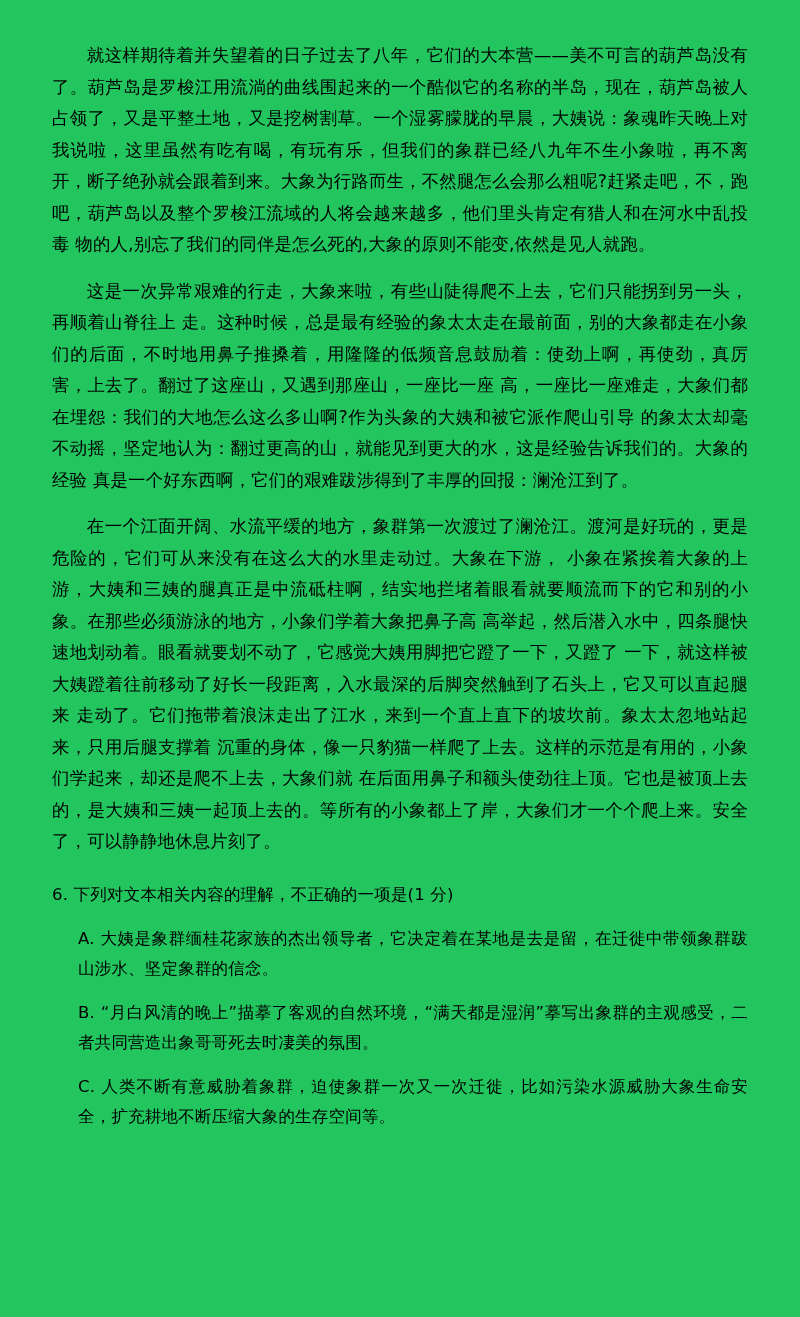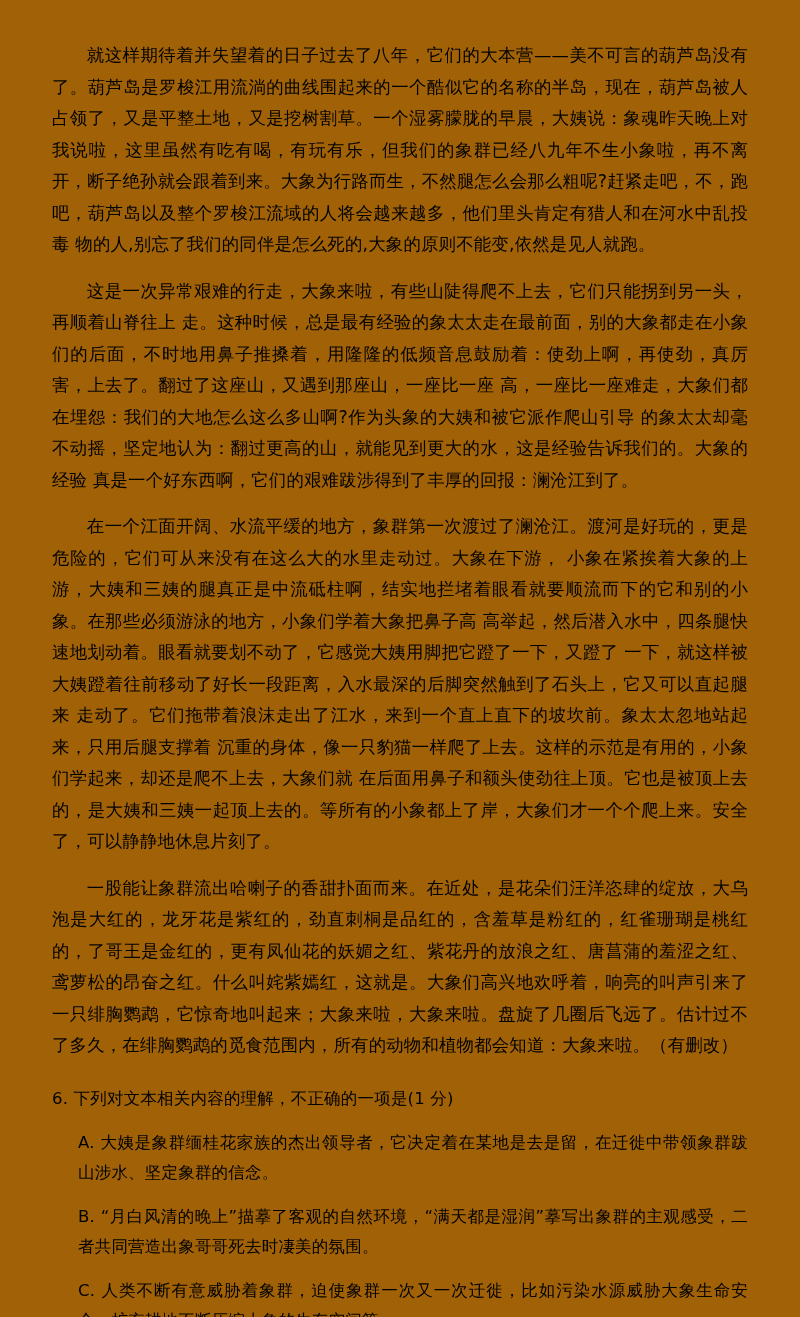--- a/index.html
+++ b/index.html
@@ -13,21 +13,21 @@
     font-family: "DejaVu Sans", "Liberation Sans", sans-serif;
     color: #000000;
     position: relative;
     overflow: hidden;
   }
   .page {
     width: 800px;
     height: 1317px;
     box-sizing: border-box;
     padding: 40px 52px 20px 52px;
-    background: #a16207;
+    background: #22c55e;
   }
   .para {
     font-size: 17.4px;
     line-height: 31.5px;
     text-align: justify;
     text-justify: inter-ideograph;
     letter-spacing: 0.2px;
     margin: 0 0 15px 0;
     text-indent: 2em;
     word-break: break-all;
@@ -53,21 +53,20 @@
 </style>
 </head>
 <body>
 
 <div class="page">
 
   <div class="passage">
     <p class="para">就这样期待着并失望着的日子过去了八年，它们的大本营——美不可言的葫芦岛没有了。葫芦岛是罗梭江用流淌的曲线围起来的一个酷似它的名称的半岛，现在，葫芦岛被人占领了，又是平整土地，又是挖树割草。一个湿雾朦胧的早晨，大姨说：象魂昨天晚上对我说啦，这里虽然有吃有喝，有玩有乐，但我们的象群已经八九年不生小象啦，再不离开，断子绝孙就会跟着到来。大象为行路而生，不然腿怎么会那么粗呢?赶紧走吧，不，跑吧，葫芦岛以及整个罗梭江流域的人将会越来越多，他们里头肯定有猎人和在河水中乱投毒 物的人,别忘了我们的同伴是怎么死的,大象的原则不能变,依然是见人就跑。</p>
     <p class="para">这是一次异常艰难的行走，大象来啦，有些山陡得爬不上去，它们只能拐到另一头，再顺着山脊往上 走。这种时候，总是最有经验的象太太走在最前面，别的大象都走在小象们的后面，不时地用鼻子推搡着，用隆隆的低频音息鼓励着：使劲上啊，再使劲，真厉害，上去了。翻过了这座山，又遇到那座山，一座比一座 高，一座比一座难走，大象们都在埋怨：我们的大地怎么这么多山啊?作为头象的大姨和被它派作爬山引导  的象太太却毫不动摇，坚定地认为：翻过更高的山，就能见到更大的水，这是经验告诉我们的。大象的经验  真是一个好东西啊，它们的艰难跋涉得到了丰厚的回报：澜沧江到了。</p>
     <p class="para">在一个江面开阔、水流平缓的地方，象群第一次渡过了澜沧江。渡河是好玩的，更是危险的，它们可从来没有在这么大的水里走动过。大象在下游， 小象在紧挨着大象的上游，大姨和三姨的腿真正是中流砥柱啊，结实地拦堵着眼看就要顺流而下的它和别的小象。在那些必须游泳的地方，小象们学着大象把鼻子高 高举起，然后潜入水中，四条腿快速地划动着。眼看就要划不动了，它感觉大姨用脚把它蹬了一下，又蹬了 一下，就这样被大姨蹬着往前移动了好长一段距离，入水最深的后脚突然触到了石头上，它又可以直起腿来 走动了。它们拖带着浪沫走出了江水，来到一个直上直下的坡坎前。象太太忽地站起来，只用后腿支撑着 沉重的身体，像一只豹猫一样爬了上去。这样的示范是有用的，小象们学起来，却还是爬不上去，大象们就 在后面用鼻子和额头使劲往上顶。它也是被顶上去的，是大姨和三姨一起顶上去的。等所有的小象都上了岸，大象们才一个个爬上来。安全了，可以静静地休息片刻了。</p>
-    <p class="para">一股能让象群流出哈喇子的香甜扑面而来。在近处，是花朵们汪洋恣肆的绽放，大乌泡是大红的，龙牙花是紫红的，劲直刺桐是品红的，含羞草是粉红的，红雀珊瑚是桃红的，了哥王是金红的，更有凤仙花的妖媚之红、紫花丹的放浪之红、唐菖蒲的羞涩之红、鸢萝松的昂奋之红。什么叫姹紫嫣红，这就是。大象们高兴地欢呼着，响亮的叫声引来了一只绯胸鹦鹉，它惊奇地叫起来；大象来啦，大象来啦。盘旋了几圈后飞远了。估计过不了多久，在绯胸鹦鹉的觅食范围内，所有的动物和植物都会知道：大象来啦。（有删改）</p>
   </div>
 
   <div class="question-block">
     <p class="question">6. 下列对文本相关内容的理解，不正确的一项是(1 分)</p>
     <p class="option">A. 大姨是象群缅桂花家族的杰出领导者，它决定着在某地是去是留，在迁徙中带领象群跋山涉水、坚定象群的信念。</p>
     <p class="option">B. “月白风清的晚上”描摹了客观的自然环境，“满天都是湿润”摹写出象群的主观感受，二者共同营造出象哥哥死去时凄美的氛围。</p>
     <p class="option">C. 人类不断有意威胁着象群，迫使象群一次又一次迁徙，比如污染水源威胁大象生命安全，扩充耕地不断压缩大象的生存空间等。</p>
   </div>
 
 </div>

